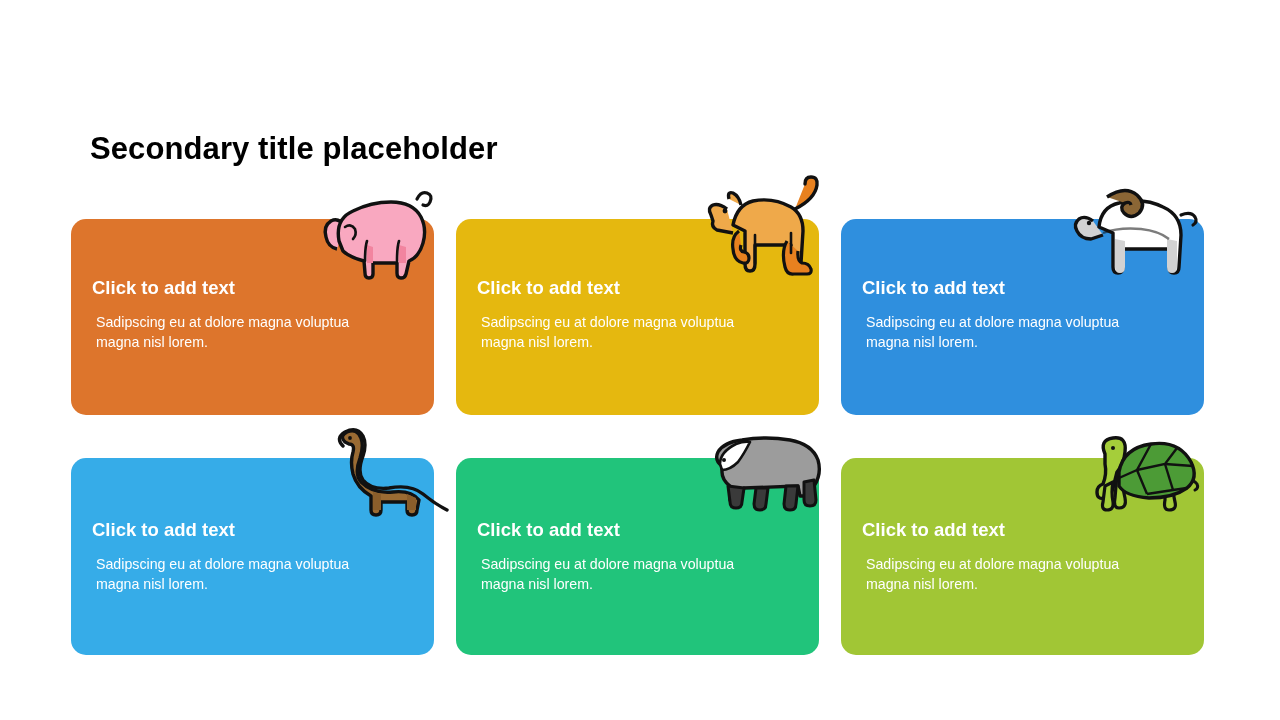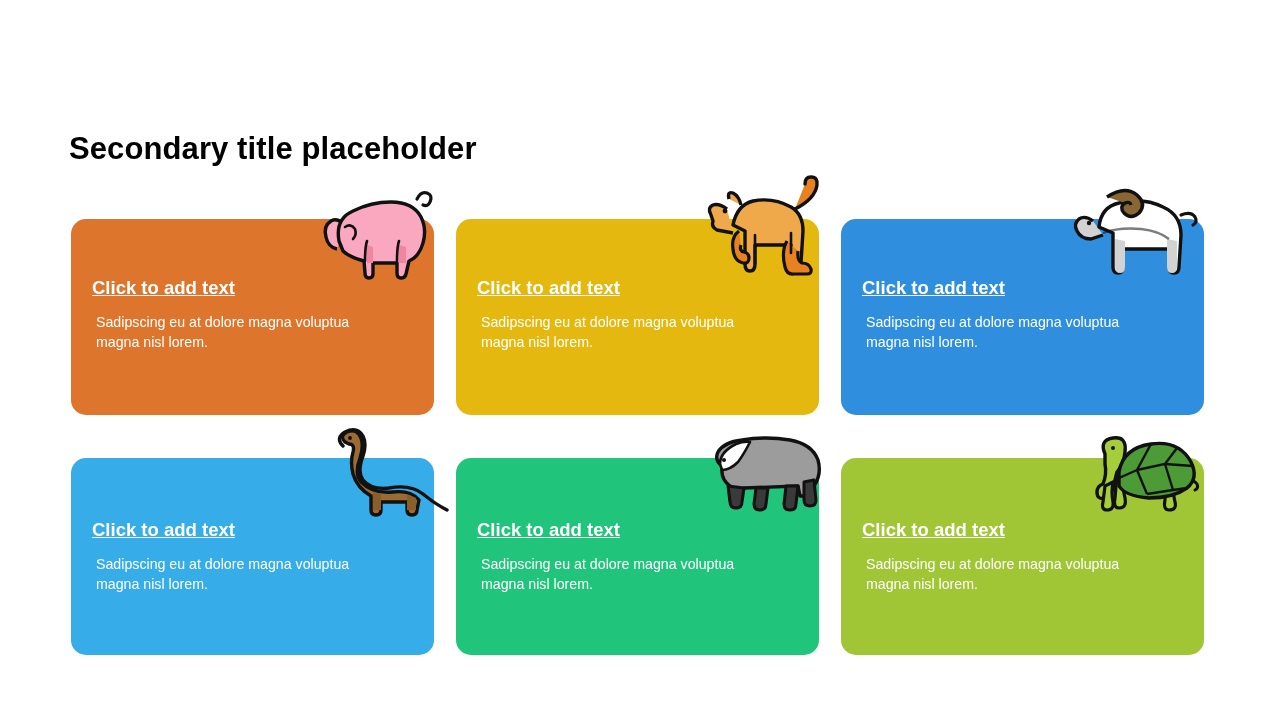--- a/index.html
+++ b/index.html
@@ -7,21 +7,21 @@
     width:1280px;height:720px;
     background:#ffffff;
     font-family:"Liberation Sans", sans-serif;
     overflow:hidden;
     position:relative;
   }
   .slide{position:absolute;inset:0;}
 
   .slide-title{
     position:absolute;
-    left:69px; top:131px;
+    left:90px; top:131px;
     font-size:31px;
     font-weight:bold;
     color:#000000;
     letter-spacing:0.1px;
     white-space:nowrap;
   }
 
   .grid{
     position:absolute;
     left:71px; top:219px;
@@ -47,21 +47,20 @@
     position:relative;
     z-index:3;
     padding-bottom:0;
   }
   .card-head{
     font-size:18.5px;
     font-weight:bold;
     color:#ffffff;
     margin:0 0 13px 0;
     line-height:1.1;
-    text-decoration:underline;
   }
   .card-body{
     font-size:14.2px;
     color:#ffffff;
     line-height:1.45;
     margin:4px;
     max-width:290px;
   }
   
   .row1 .card-inner{margin-bottom:58px;}

